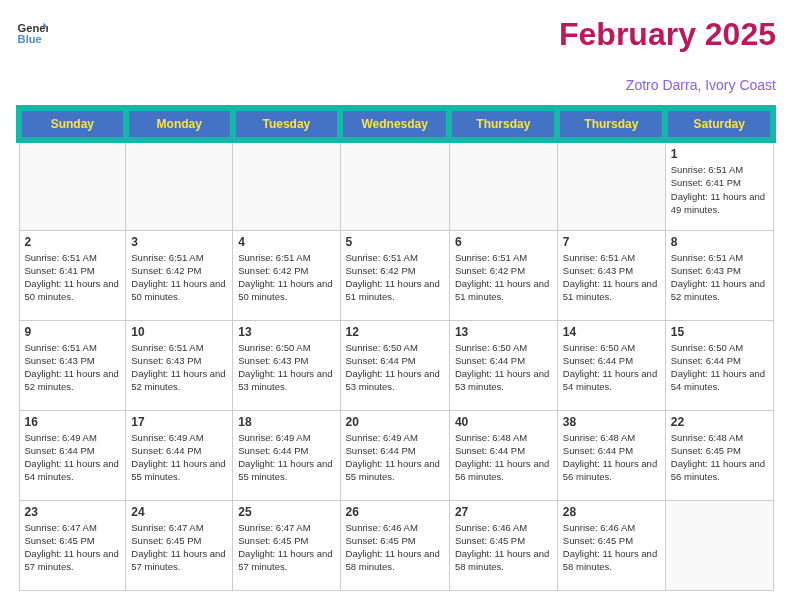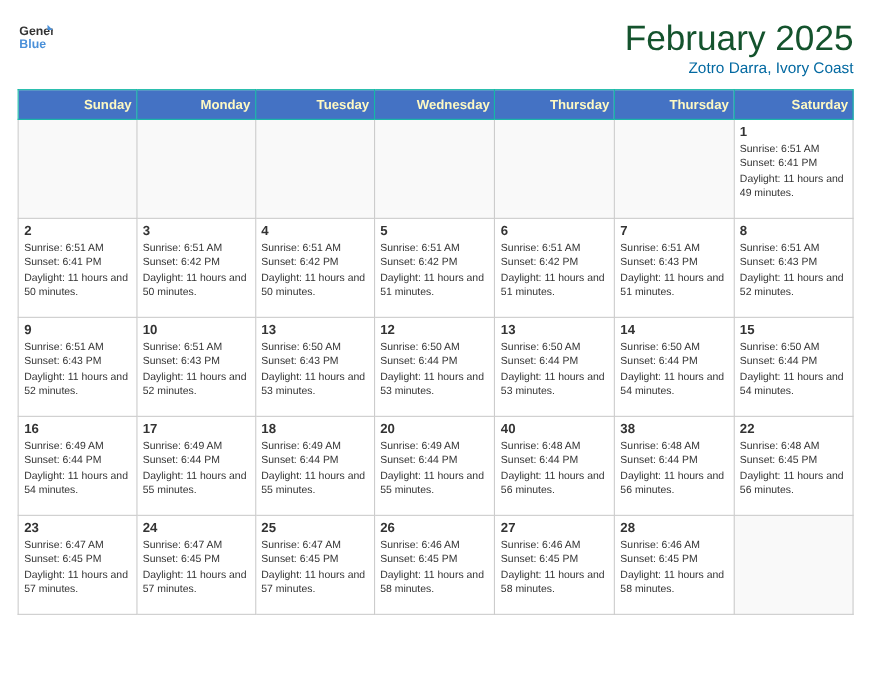--- a/index.html
+++ b/index.html
@@ -23,41 +23,42 @@
     }
     .logo-icon {
       width: 32px;
       height: 32px;
     }
     .title-block {
       text-align: right;
     }
     .month-title {
       font-size: 32px;
-      font-weight: normal;
-      color: #14532d;
+      font-weight: bold;
+      color: #be185d;
       text-align: right;
     }
     .location {
       font-size: 14px;
-      color: #0369a1;
+      color: #8b5cf6;
+      margin-top: 24px;
     }
     .calendar {
       width: 100%;
       border-collapse: collapse;
       border: 1px solid #ccc;
     }
     .calendar th {
       background: #4472c4;
-      color: #fef9c3;
+      color: #fde047;
       font-size: 12px;
       font-weight: bold;
       padding: 6px 4px;
-      text-align: right;
-      border: 1px solid #14b8a6;
+      text-align: center;
+      border: 6px solid #14b8a6;
     }
     .calendar td {
       width: 113px;
       height: 90px;
       vertical-align: top;
       padding: 4px 5px;
       border: 1px solid #ccc;
       font-size: 10px;
       color: #333;
       background: #fff;

